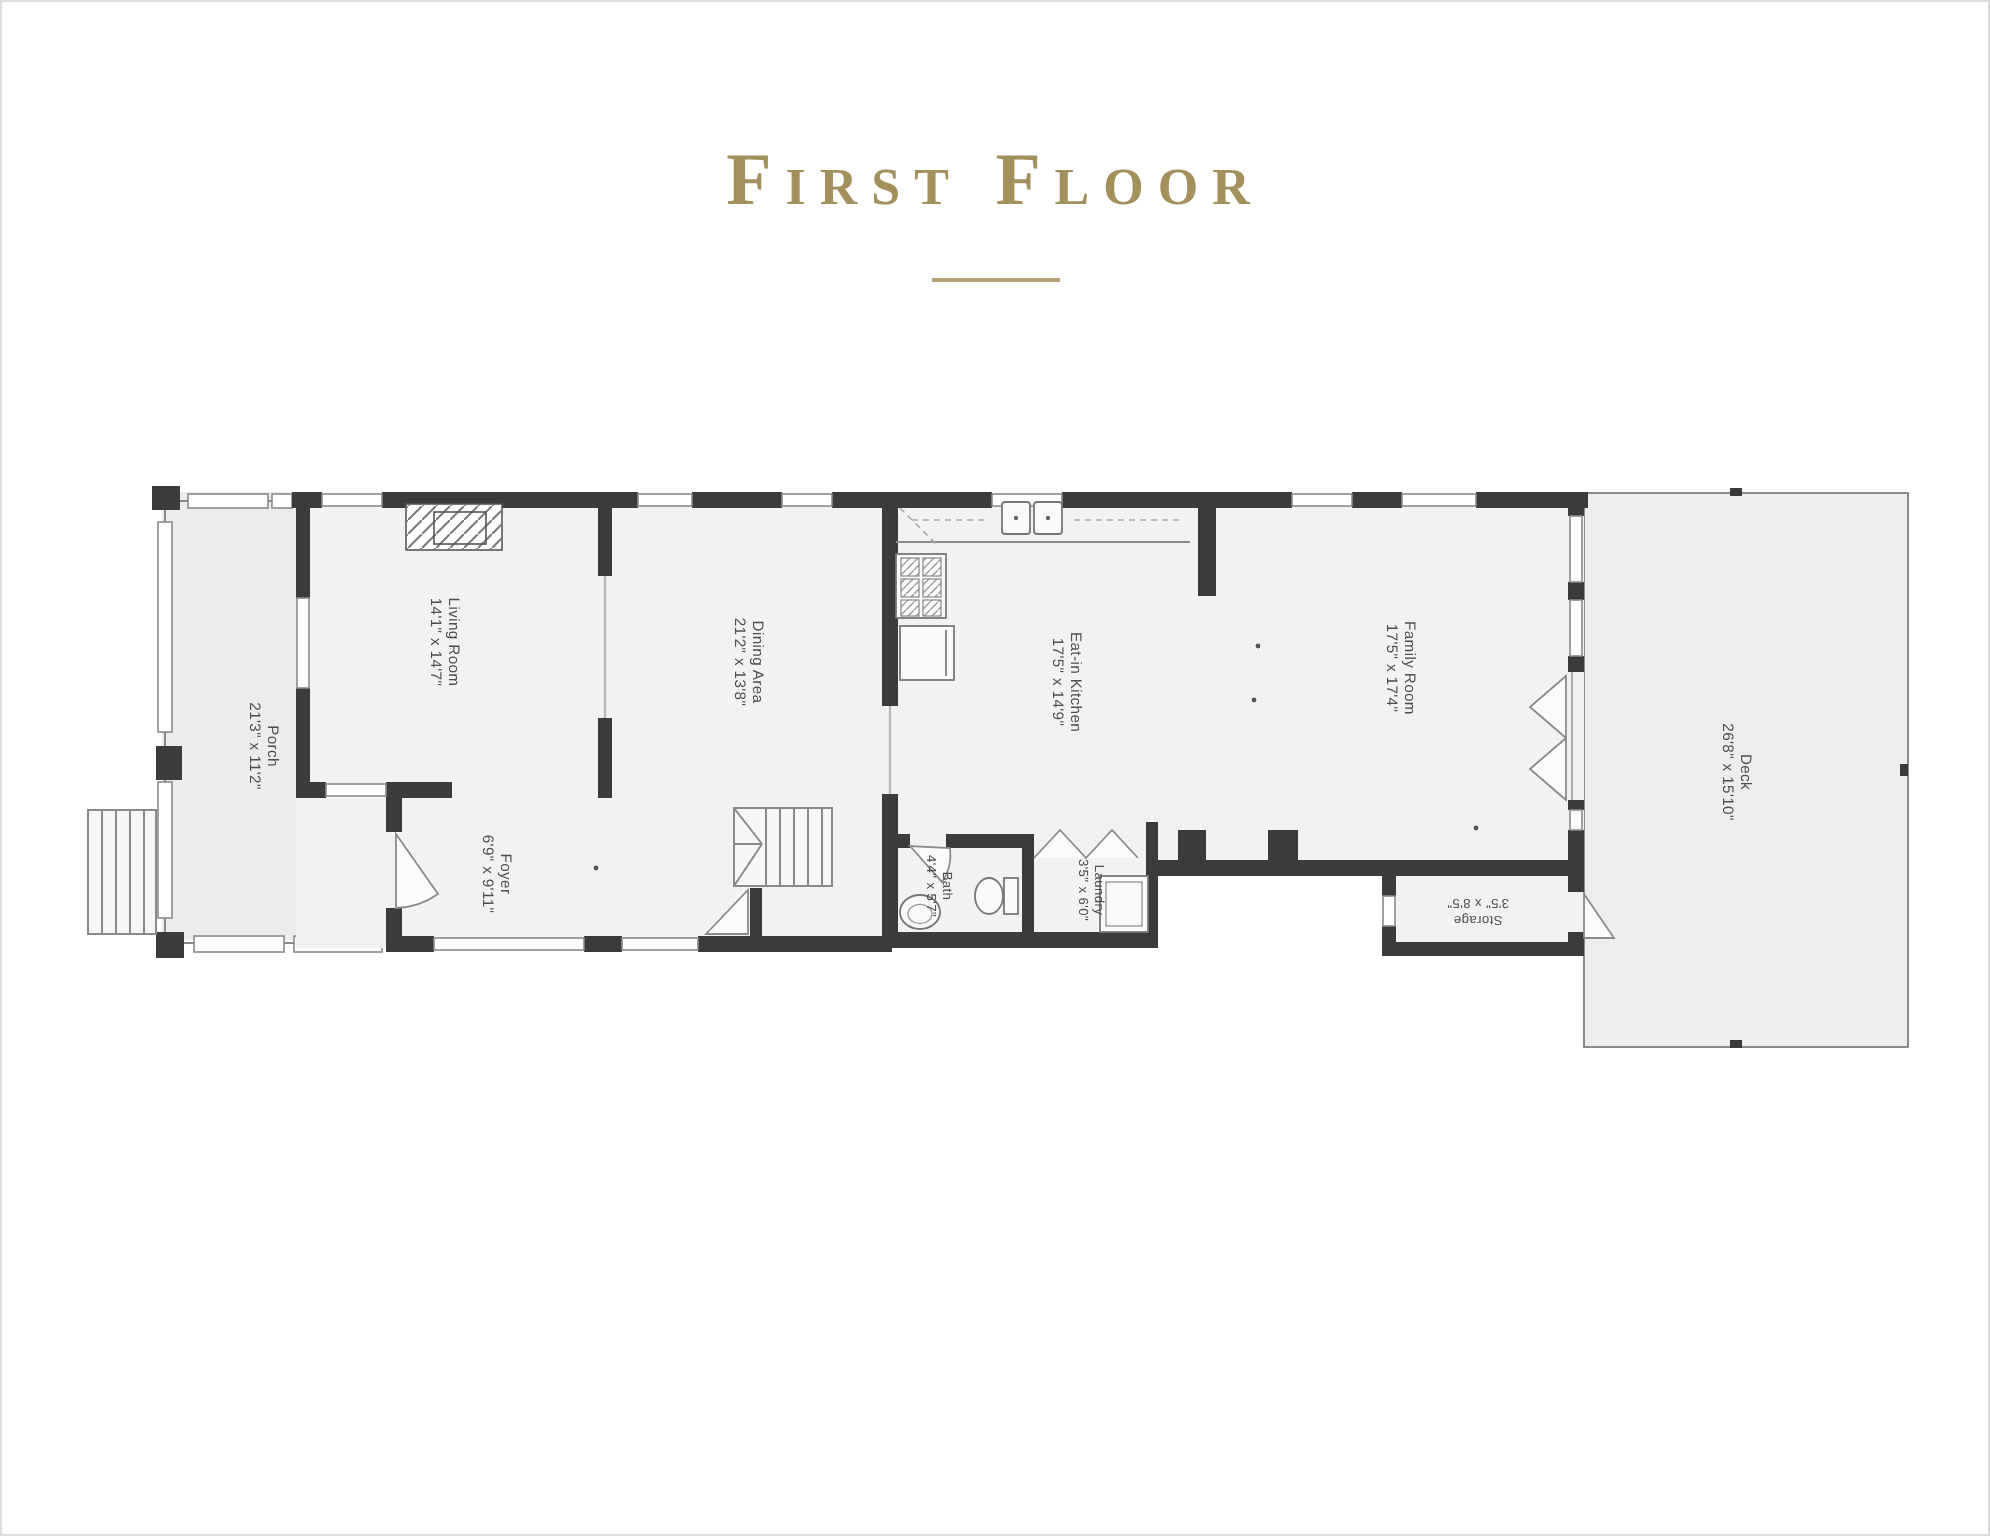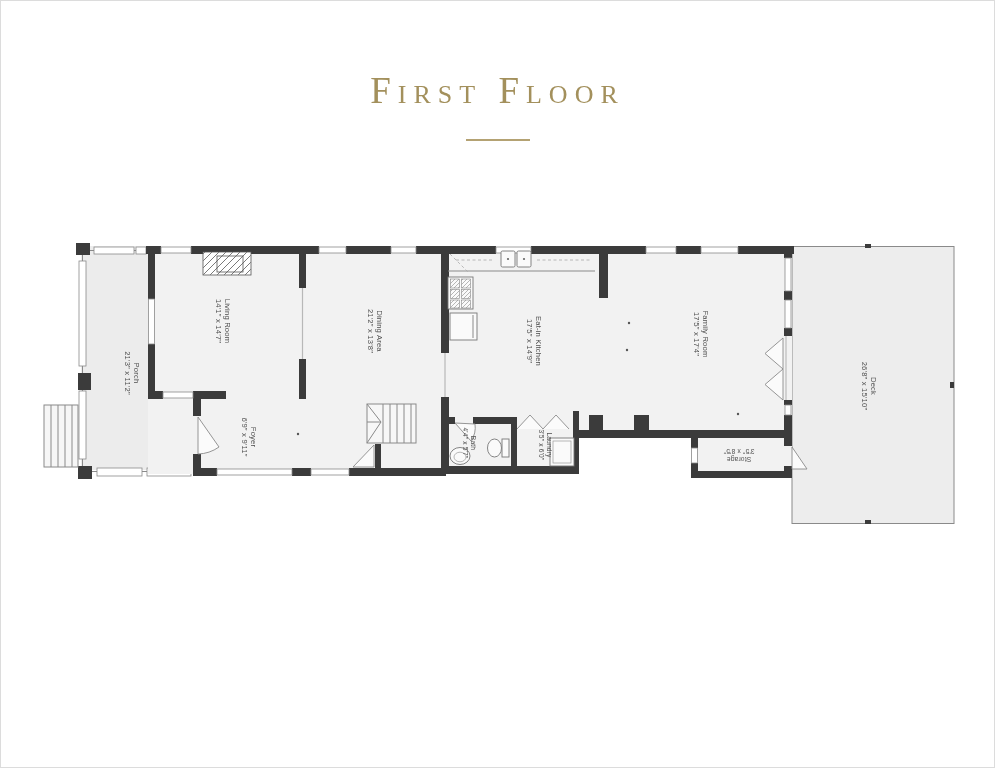--- a/index.html
+++ b/index.html
@@ -4,21 +4,21 @@
 <style>
   html,body{margin:0;padding:0;background:#fff;}
   #canvas{
     position:relative;width:995px;height:768px;background:#ffffff;
     border:1px solid #dcdcdc;box-sizing:border-box;overflow:hidden;
     font-family:"Liberation Sans",sans-serif;
   }
   .title{
     position:absolute;top:68px;left:0;width:100%;text-align:center;
     font-family:"Liberation Serif",serif;font-variant:small-caps;
-    font-size:37px;letter-spacing:7px;color:#a3905c;font-weight:400;
+    font-size:37px;letter-spacing:7px;color:#a3905c;font-weight:700;
   }
   .divider{
     position:absolute;top:138px;left:465px;width:64px;height:2px;background:#b4a273;
   }
   svg{position:absolute;top:0;left:0;}
   svg text{
     font-family:"Liberation Sans",sans-serif;fill:#4e4e4e;letter-spacing:.2px;
   }
   .room-name,.room-dim{font-size:7.6px;}
   .small-name,.small-dim{font-size:6.6px;}

